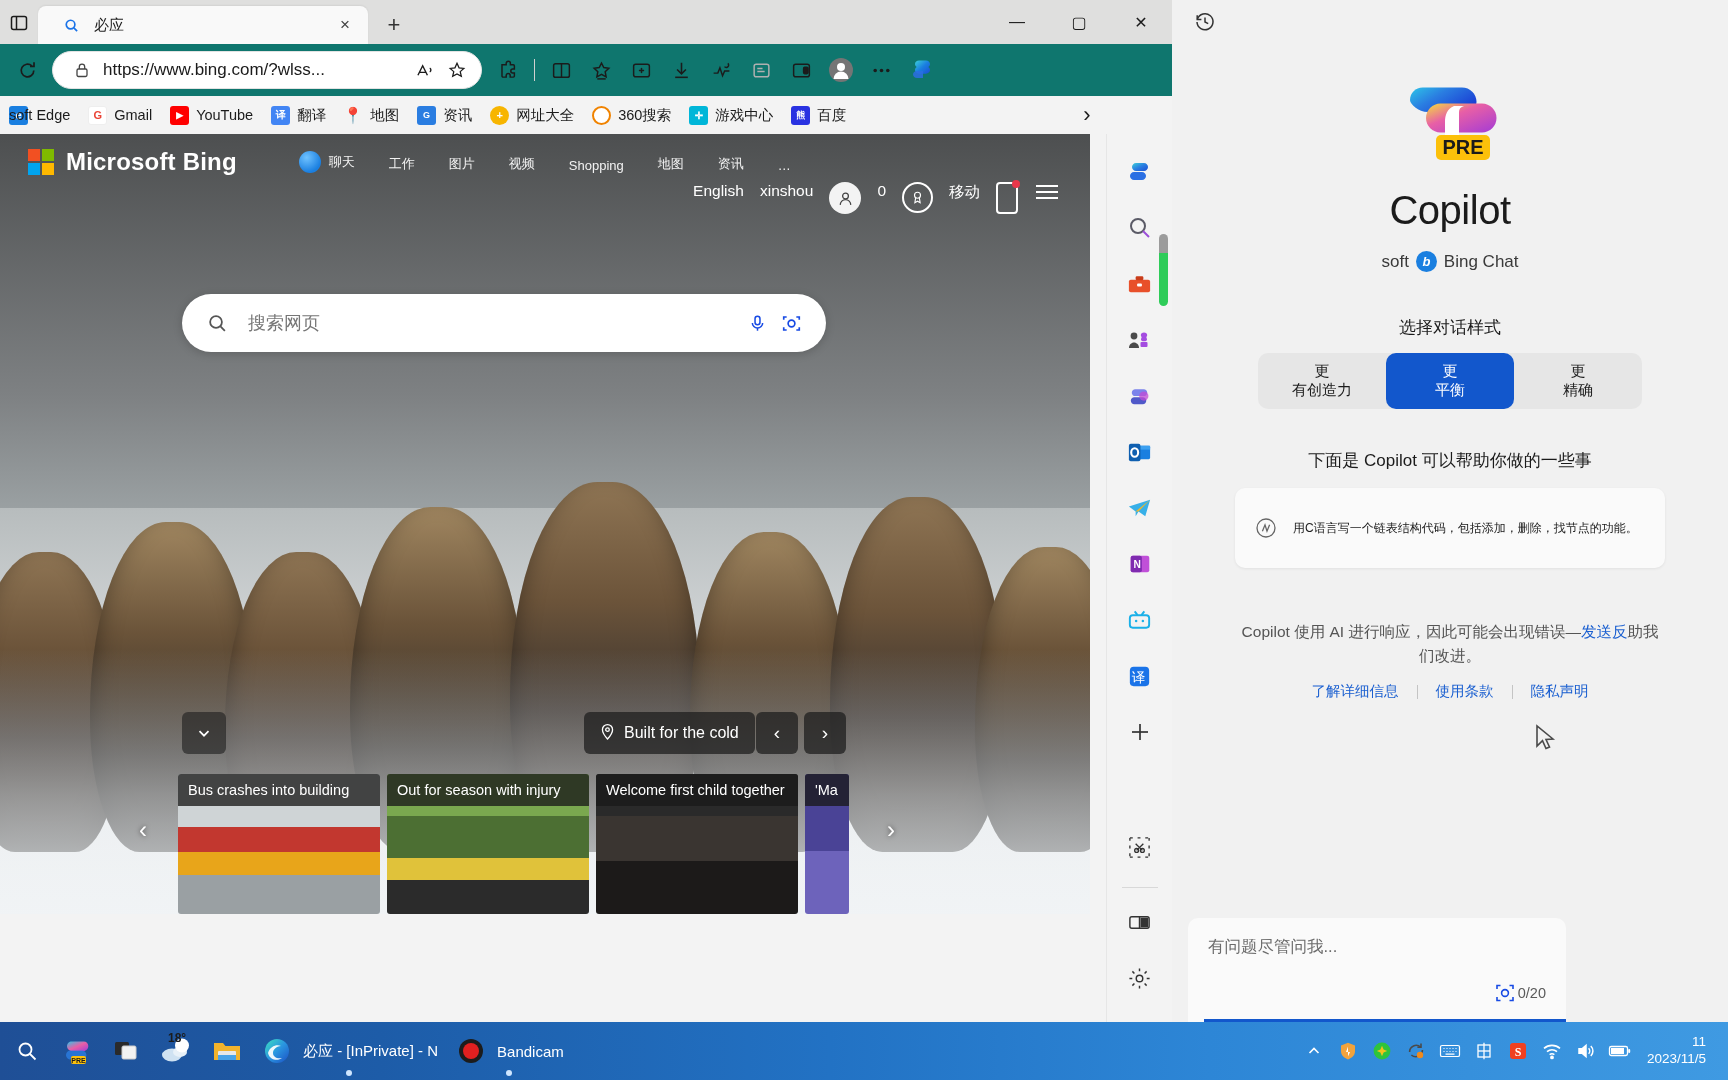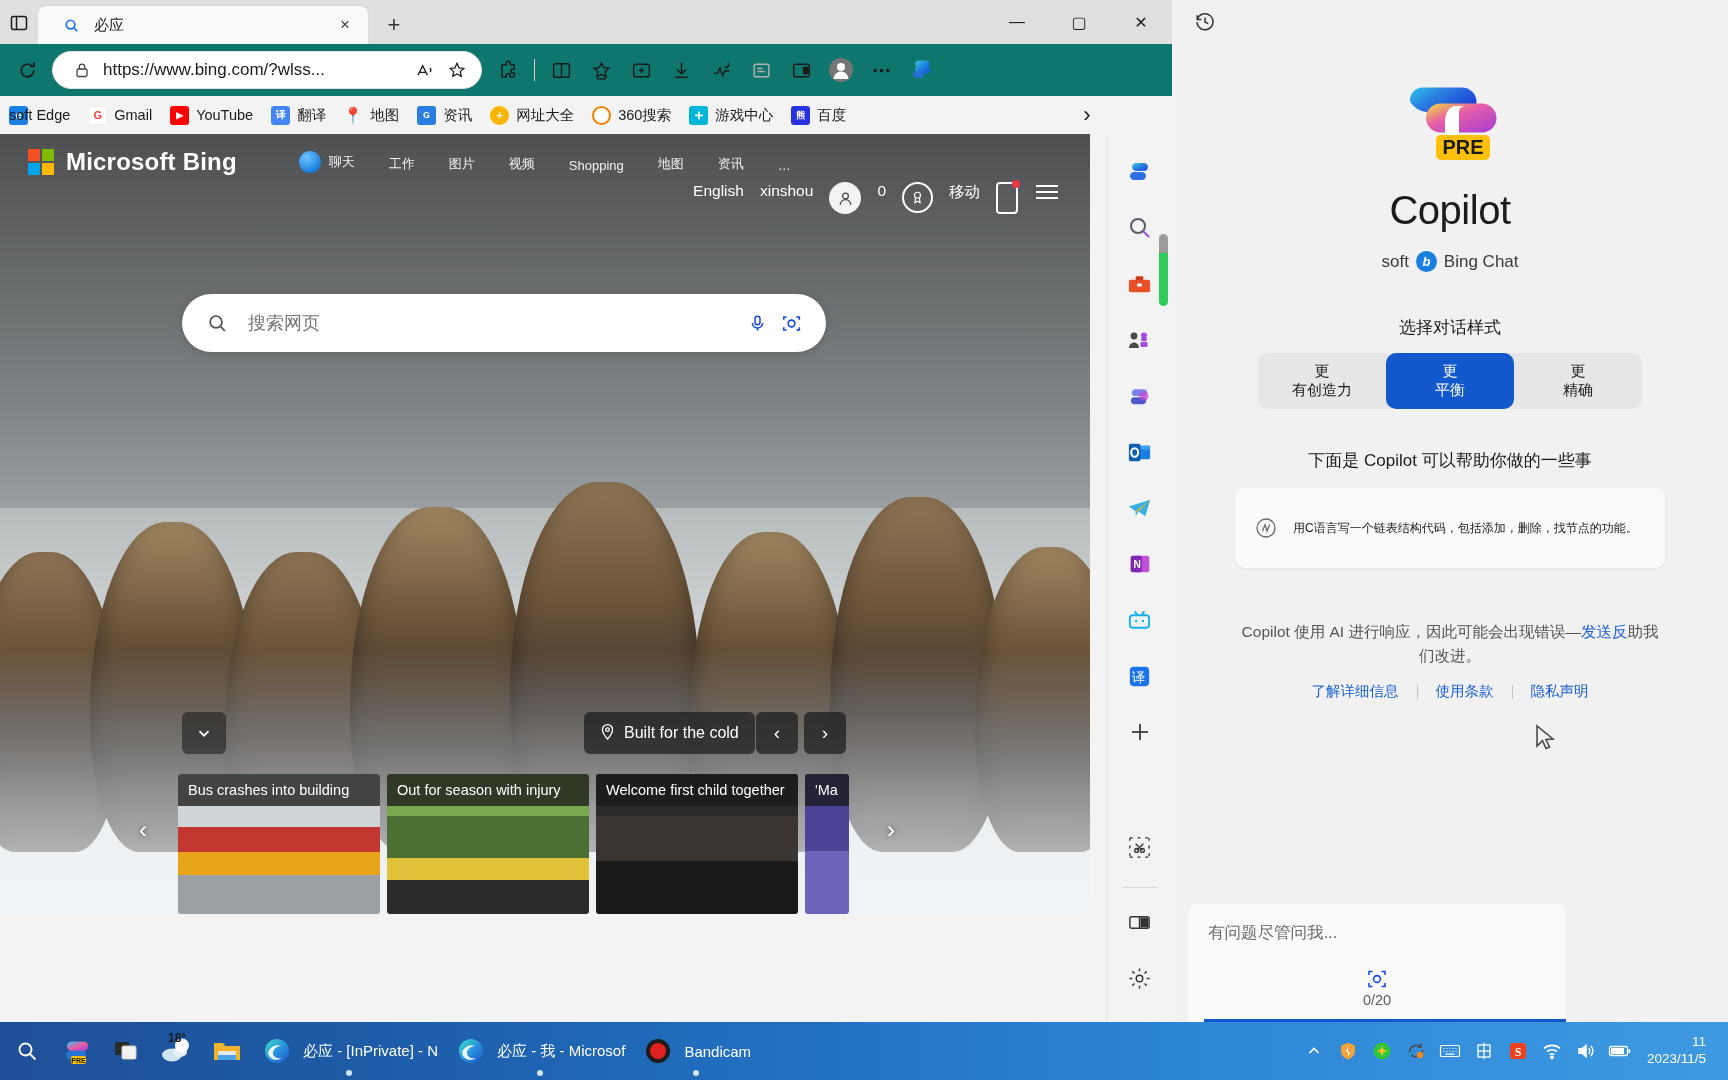--- a/index.html
+++ b/index.html
@@ -211,21 +211,21 @@
   .cp-links { margin-top: 14px; display:flex; align-items:center; gap: 0; font-size: 14.5px;}
   .cp-links a { color:#1a5fd0; text-decoration:none; padding: 0 18px; }
   .cp-links .lsep { width:1px; height:14px; background:#c4c4c4;}
   .cp-cursor { margin-top: 22px; margin-left: 190px; color:#555; }
   .cp-input {
     margin: 0 auto 0; width: 378px; background:#fafafa; border-radius: 10px 10px 0 0;
     padding: 18px 20px 14px; position: relative; min-height: 104px;
     align-self: flex-start; margin-left: 16px;
   }
   .cp-input .ph { font-size: 16.5px; color:#6b6b6b; }
-  .cp-input-bottom { display:flex; align-items:center; justify-content:flex-start; margin-top: 22px; flex-direction: column;}
+  .cp-input-bottom { display:flex; align-items:center; justify-content:flex-end; margin-top: 22px;}
   .cp-in-ico { width:26px;height:26px;display:flex;align-items:center;justify-content:center;color:#174ae4;}
   .cp-count { font-size: 14.5px; color:#5a5a5a; }
   .cp-underline { position:absolute; left:16px; right: 0; bottom: 0; height: 3px; background:#1257cc; }
 
   
   .taskbar {
     position:absolute; left:0; bottom:0; width: 1728px; height: 58px;
     background: linear-gradient(90deg,#1f4f96 0%, #1d5ca8 22%, #2272c4 48%, #2d86d6 70%, #3f9ae2 100%);
     display:flex; align-items:center; color:#fff; font-size: 15px;
   }
@@ -852,30 +852,20 @@
           </linearGradient>
             </defs>
           <circle cx="14" cy="14" r="12" fill="url(#eg1)"></circle>
           <path d="M5 16c2-7 9-9 13-7-5 .5-8 3.5-8 7 0 4 4 6 9 5-3.5 3-12 3-14-5z" fill="#ffffff" opacity=".92"></path>
         </svg>
       </span>
       <span class="tb-label">必应 - [InPrivate] - N</span>
       <span class="tb-active-dot"></span>
     </div>
 
-    <div class="tb-item">
-      <span class="tb-ico">
-        <svg width="28" height="28" viewBox="0 0 28 28">
-          <circle cx="14" cy="14" r="12" fill="url(#eg1)"></circle>
-          <path d="M5 16c2-7 9-9 13-7-5 .5-8 3.5-8 7 0 4 4 6 9 5-3.5 3-12 3-14-5z" fill="#ffffff" opacity=".92"></path>
-        </svg>
-      </span>
-      <span class="tb-label">必应 - 我 - Microsof</span>
-      <span class="tb-active-dot"></span>
-    </div>
 
     <div class="tb-item">
       <span class="tb-ico">
         <svg width="28" height="28" viewBox="0 0 28 28">
           <circle cx="14" cy="14" r="12" fill="#1c1c1c"></circle>
           <circle cx="14" cy="14" r="8" fill="#e02020"></circle>
         </svg>
       </span>
       <span class="tb-label">Bandicam</span>
       <span class="tb-active-dot"></span>

